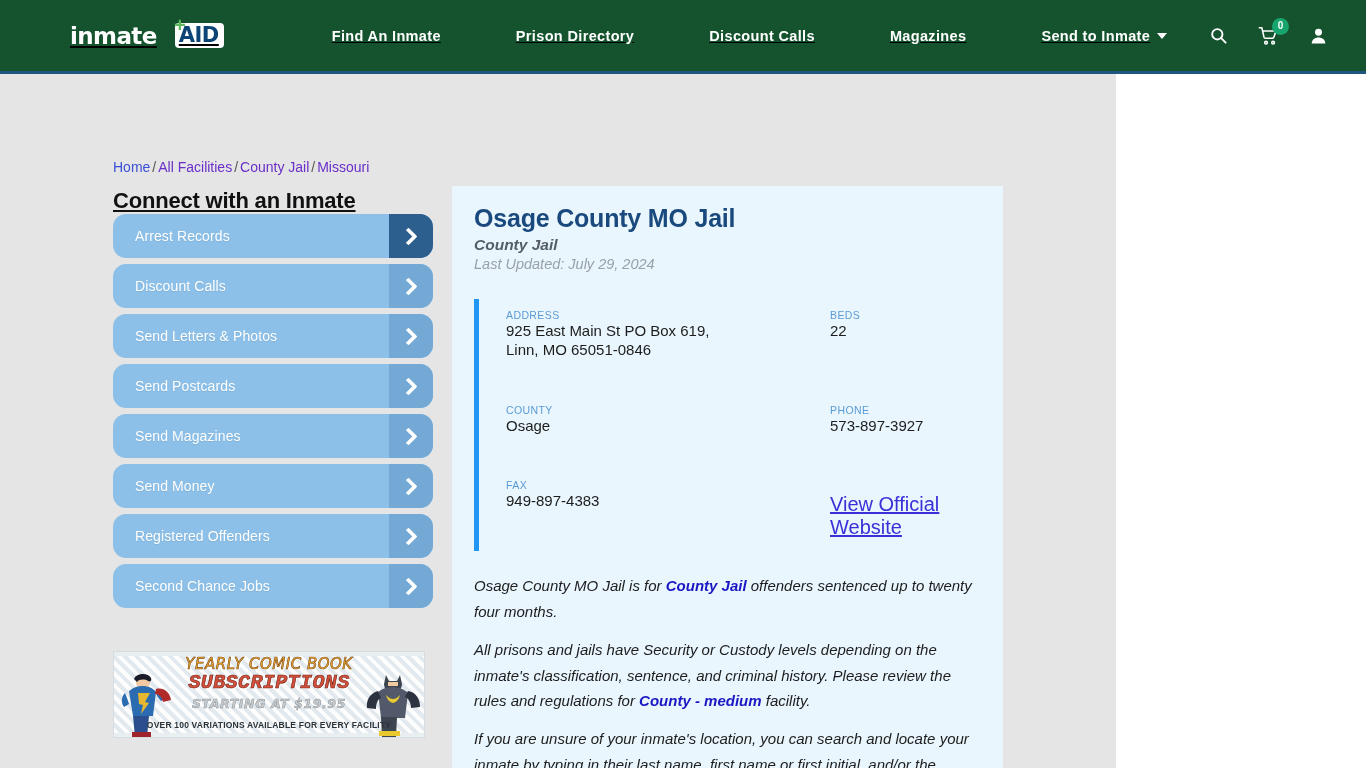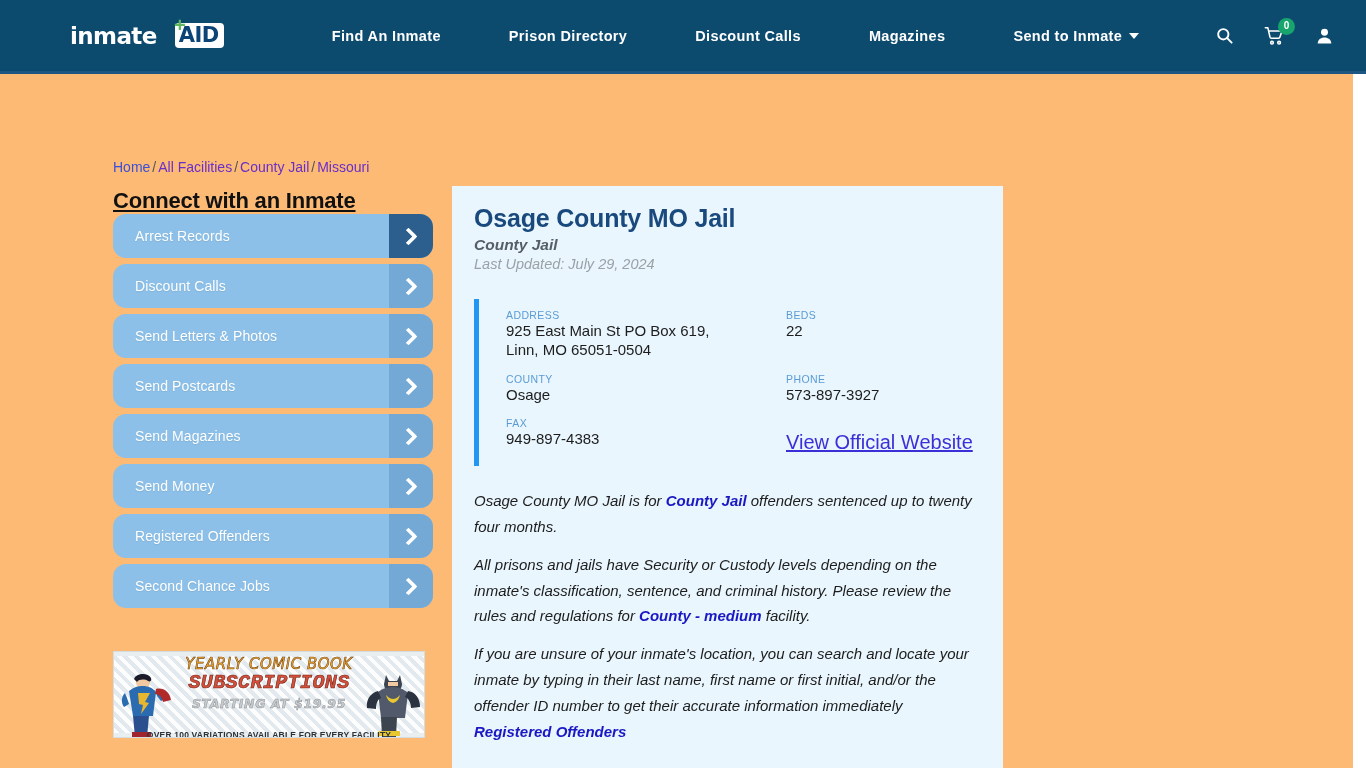--- a/index.html
+++ b/index.html
@@ -8,26 +8,27 @@
     width: 1366px;
     height: 768px;
     overflow: hidden;
     background: #ffffff;
     font-family: "Liberation Sans", sans-serif;
   }
 
   
   .site-header {
     height: 74px;
-    background: #0c4a6e;
+    background: #14532d;
     border-bottom: 3px solid #1d5583;
     display: flex;
     align-items: center;
-    padding: 0 22px 0 70px;
+    padding: 0 28px 0 70px;
     position: relative;
+    text-decoration: underline;
   }
 
   .logo {
     display: flex;
     align-items: center;
     position: relative;
     height: 30px;
     user-select: none;
   }
   .logo-inmate {
@@ -56,21 +57,21 @@
     color: #5cb85c;
     font-size: 20px;
     font-weight: 700;
     line-height: 1;
   }
 
   .main-nav {
     display: flex;
     align-items: center;
     margin-left: 74px;
-    gap: 0;
+    gap: 7px;
   }
   .nav-link {
     color: #ffffff;
     font-size: 14.5px;
     font-weight: 700;
     letter-spacing: 0.35px;
     text-decoration: none;
     padding: 0 34px;
     white-space: nowrap;
     cursor: pointer;
@@ -115,23 +116,23 @@
     border-radius: 50%;
     display: flex;
     align-items: center;
     justify-content: center;
     line-height: 1;
   }
 
   
   .page {
     position: relative;
-    width: 1353px;
+    width: 1116px;
     height: 694px;
-    background: #fdba74;
+    background: #e5e5e5;
     padding-left: 33px;
   }
 
   .breadcrumb {
     position: absolute;
     left: 113px;
     top: 85px;
     font-size: 14px;
     color: #444;
   }
@@ -252,21 +253,21 @@
     color: #c9ccce;
     -webkit-text-stroke: 0.5px #8d9296;
     letter-spacing: 0.6px;
     margin-top: 3px;
   }
   .ad-line4 {
     font-size: 8.5px;
     font-weight: 700;
     color: #2b3338;
     letter-spacing: 0.2px;
-    margin-top: 19px;
+    margin-top: 9px;
   }
   .ad-hero-l, .ad-hero-r {
     position: absolute;
     bottom: 0;
     width: 58px;
     height: 68px;
     z-index: 2;
   }
   .ad-hero-l { left: 2px; }
   .ad-hero-r { right: 2px; }
@@ -302,20 +303,21 @@
   }
 
   .details {
     position: relative;
     margin: 27px 22px 0 22px;
     padding: 10px 0 12px 27px;
     border-left: 5px solid #2196f3;
     display: grid;
     grid-template-columns: 280px 1fr;
     row-gap: 13px;
+    gap: 44px;
   }
   .d-label {
     font-size: 10.5px;
     color: #5b9bd5;
     letter-spacing: 0.4px;
     text-transform: uppercase;
     margin-bottom: 1px;
   }
   .d-value {
     font-size: 15px;
@@ -486,21 +488,21 @@
   <div class="facility-card">
     <div class="card-head">
       <div class="facility-name">Osage County MO Jail</div>
       <div class="facility-type">County Jail</div>
       <div class="facility-updated">Last Updated: July 29, 2024</div>
     </div>
 
     <div class="details">
       <div>
         <div class="d-label">ADDRESS</div>
-        <div class="d-value" style="max-width:205px">925 East Main St PO Box 619, Linn, MO 65051-0504</div>
+        <div class="d-value" style="max-width:205px">925 East Main St PO Box 619, Linn, MO 65051-0846</div>
       </div>
       <div>
         <div class="d-label">BEDS</div>
         <div class="d-value">22</div>
       </div>
 
       <div>
         <div class="d-label">COUNTY</div>
         <div class="d-value">Osage</div>
       </div>

